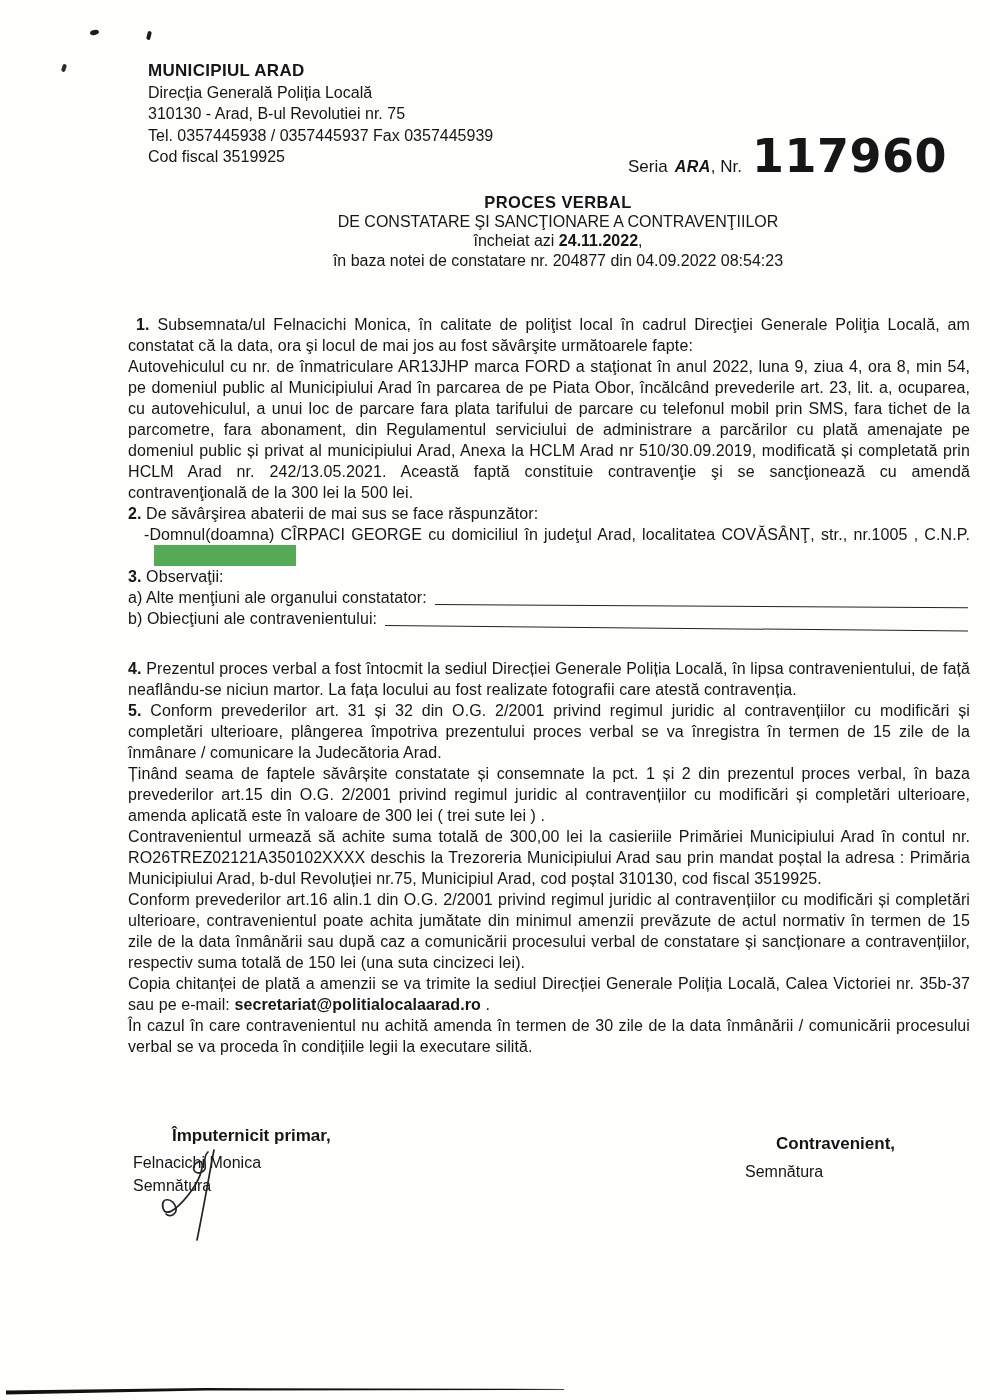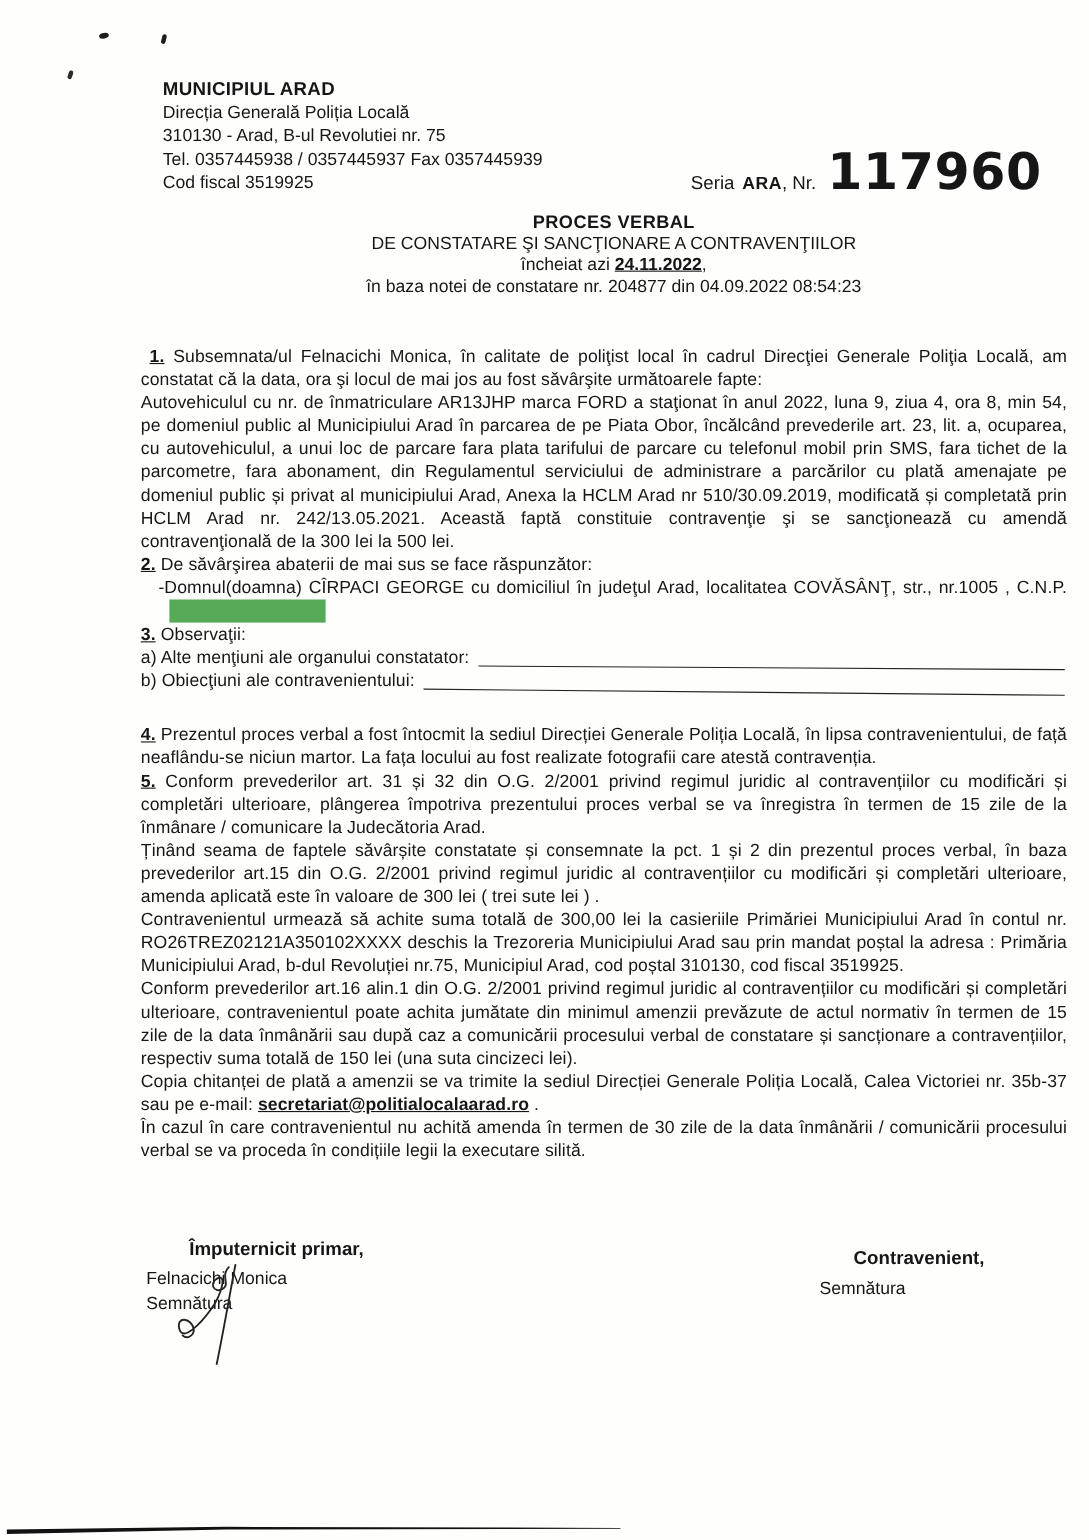--- a/index.html
+++ b/index.html
@@ -6,30 +6,30 @@
   .page{
     position:relative;
     width:990px;height:1400px;
     background:#fefefd;
     overflow:hidden;
     font-family:"Liberation Sans","DejaVu Sans",sans-serif;
     color:#161616;
     margin:0 auto;
   }
   p{margin:0;padding:0;}
-  .b{font-weight:bold;text-decoration:underline;}
+  .b{font-weight:bold;}
 
   
-  .hdr{position:absolute;left:148px;top:70px;font-size:16px;line-height:21.5px;}
+  .hdr{position:absolute;left:148px;top:60px;font-size:16px;line-height:21.5px;}
   .hdr .org{font-size:17px;font-weight:bold;letter-spacing:.3px;}
 
   
   .seria{position:absolute;left:628px;top:122px;display:flex;align-items:baseline;white-space:nowrap;}
   .seria .lbl{font-size:17px;margin-top:35px;}
-  .seria .ser-val{font-size:16px;font-weight:bold;letter-spacing:.5px;margin-left:7px;}
+  .seria .ser-val{font-size:16px;font-weight:bold;letter-spacing:.5px;margin-left:7px;font-style:italic;}
   .seria .nr-val{font-family:"DejaVu Sans","Liberation Sans",sans-serif;font-size:46px;font-weight:bold;margin-left:10px;line-height:1;letter-spacing:.5px;}
 
   
   .title{position:absolute;left:130px;top:193px;width:856px;text-align:center;font-size:16px;line-height:19.2px;}
   .title .t1{font-size:16.5px;font-weight:bold;letter-spacing:.4px;}
 
   
   .bodytxt{position:absolute;left:128px;width:842px;font-size:16px;line-height:21px;text-align:justify;letter-spacing:.1px;}
   .groupA{top:314px;}
   .groupB{top:658px;}

